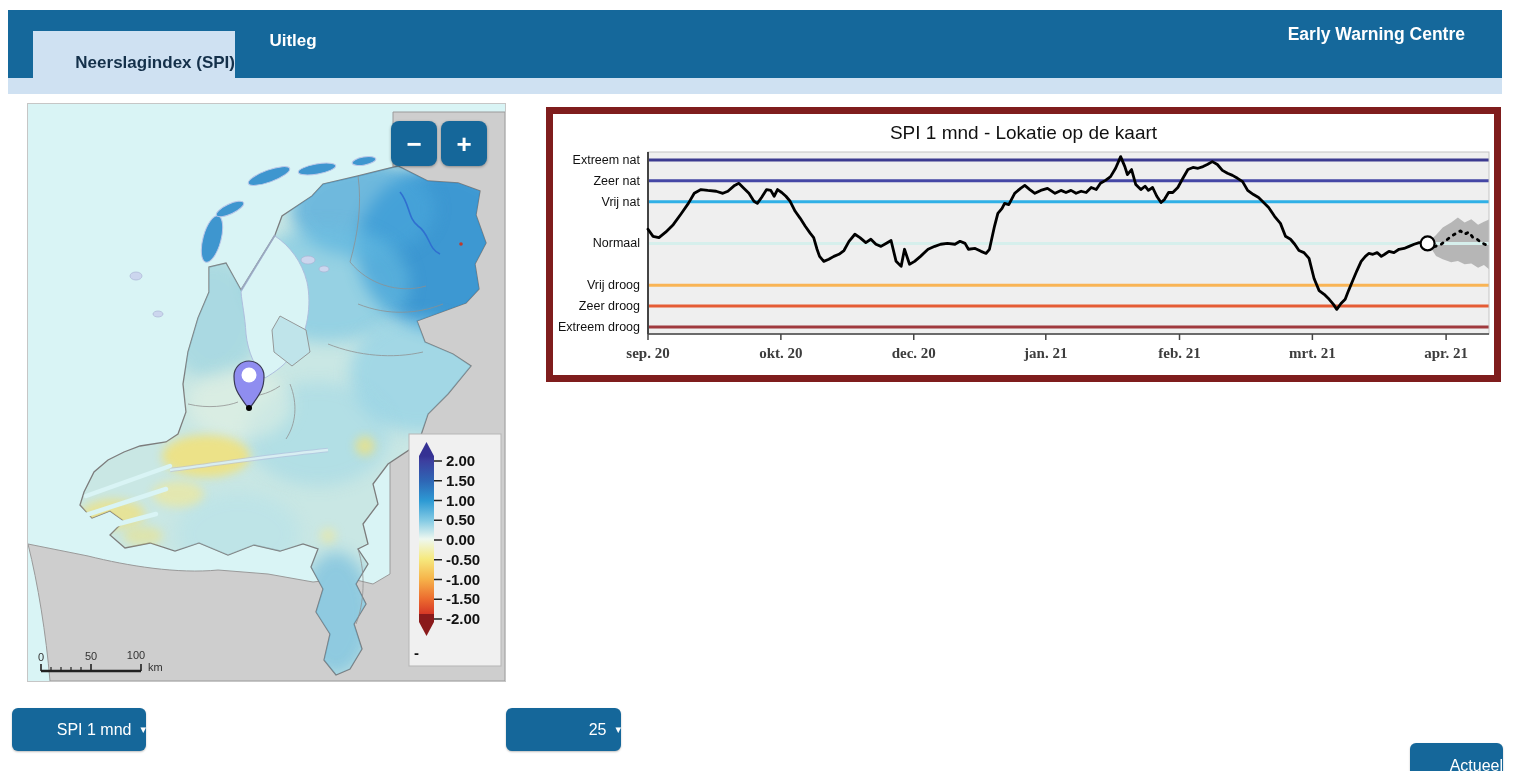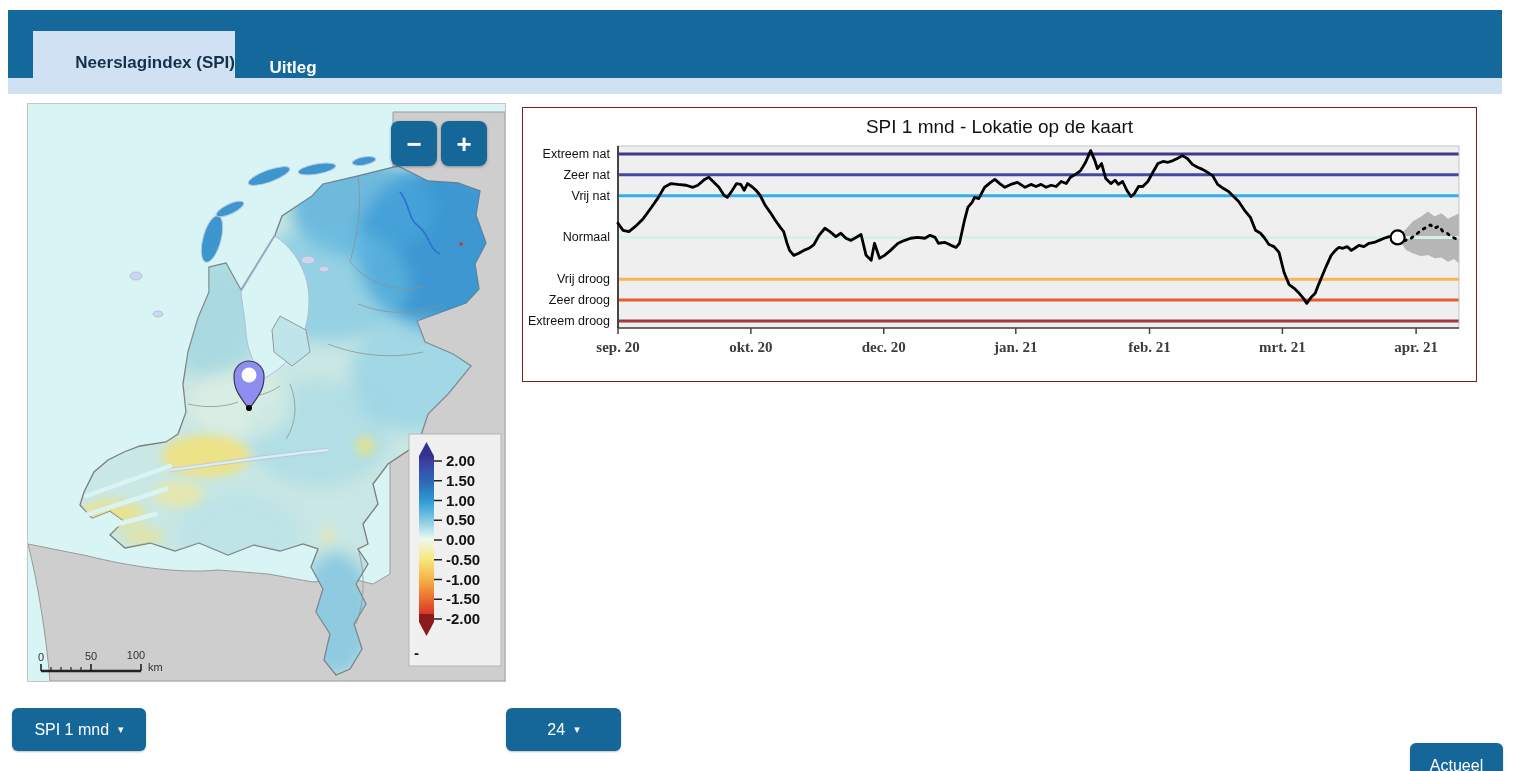--- a/index.html
+++ b/index.html
@@ -5,65 +5,68 @@
   * { margin:0; padding:0; box-sizing:border-box; }
   html,body { background:#fff; font-family:"Liberation Sans", sans-serif; }
   #stage { position:relative; width:1531px; height:771px; background:#fff; overflow:hidden; }
 
   
   .topbar { position:absolute; left:8px; top:10px; width:1494px; height:68px; background:#15689b; }
   .substrip { position:absolute; left:8px; top:78px; width:1494px; height:16px; background:#cfe1f2; }
   .tab-active { position:absolute; left:33px; top:31px; width:202px; height:63px; background:#cfe1f2;
                 display:flex; align-items:center; justify-content:flex-end; font-weight:bold; font-size:17px;
                 color:#14304a; cursor:pointer; z-index:3; }
-  .tab-plain { position:absolute; left:243px; top:31px; width:100px; height:47px; display:flex; align-items:flex-end;
+  .tab-plain { position:absolute; left:243px; top:31px; width:100px; height:47px; display:flex; align-items:flex-start;
                justify-content:center; color:#fff; font-weight:bold; font-size:17px; cursor:pointer; z-index:3; }
   .brand { position:absolute; right:66px; top:0; height:68px; display:flex; align-items:center;
            color:#fff; font-weight:bold; font-size:17.5px; }
 
   
   .map-panel { position:absolute; left:27px; top:103px; width:479px; height:579px; border:1px solid #c6c6c6; background:#d9f4f5; }
-  .chart-panel { position:absolute; left:522px; top:107px; width:955px; height:275px; border:1px solid #7f1d1d; background:#fff; }
+  .chart-panel { position:absolute; left:546px; top:107px; width:955px; height:275px; border:7px solid #7f1d1d; background:#fff; }
   .chart-title { position:absolute; left:0; top:8px; width:100%; text-align:center; font-size:19px; color:#111; }
 
   .ylab { font-family:"Liberation Sans", sans-serif; font-size:12.5px; fill:#111; }
   .xlab { font-family:"Liberation Serif", serif; font-weight:bold; font-size:15px; fill:#3d3d3d; }
 
   .maptext { font-family:"Liberation Sans", sans-serif; }
   .legend-num { font-weight:bold; font-size:15px; fill:#111; }
   .scale-num { font-size:11px; fill:#333; }
 
   
   .zoombtn { position:absolute; width:46px; height:45px; background:#15679a; color:#fff; border:none; border-radius:8px;
              font-size:26px; font-weight:bold; line-height:1; cursor:pointer; box-shadow:0 1px 3px rgba(0,0,0,.35); }
   .zoombtn.minus { left:363px; top:17px; }
   .zoombtn.plus  { left:413px; top:17px; }
 
   
   .ctl { position:absolute; top:708px; height:43px; background:#15679a; border:none; border-radius:6px; color:#fff;
-         font-family:"Liberation Sans", sans-serif; font-size:16px; cursor:pointer; box-shadow:0 1px 2px rgba(0,0,0,.25); }
+         font-family:"Liberation Sans", sans-serif; font-size:16px; cursor:pointer; box-shadow:0 1px 2px rgba(0,0,0,.25);text-align:right; }
   .ctl .caret { font-size:11px; margin-left:9px; vertical-align:2px; }
   #dd-index  { left:12px;  width:134px; }
   #dd-month  { left:322px; width:171px; }
   #dd-day    { left:506px; width:115px; }
   #dd-year   { left:633px; width:172px; }
   #btn-actueel { left:1410px; width:93px; height:45px;margin-top:35px; }
 </style>
 </head>
 <body>
 
 <div id="stage">
 
   <div class="topbar"></div>
   <div class="substrip"></div>
   <div class="tab-active">
     <span>Neerslagindex (SPI)</span>
   </div>
   <div class="tab-plain">
     <span>Uitleg</span>
+  </div>
+  <div class="brand">
+    <span>Early Warning Centre</span>
   </div>
 
   <div class="map-panel">
     <svg width="477" height="577" viewBox="0 0 477 577">
       <defs>
         <filter id="blur8" x="-60%" y="-60%" width="220%" height="220%">
             <feGaussianBlur stdDeviation="8"></feGaussianBlur>
           </filter>
         <filter id="blur5" x="-60%" y="-60%" width="220%" height="220%">
             <feGaussianBlur stdDeviation="5"></feGaussianBlur>
@@ -231,19 +234,19 @@
         <polyline points="95,115.22477064220185 100.04599999999999,122.3211009174312 105.93299999999999,123.57339449541284 112.661,118.1467889908257 120.23,110.63302752293579 127.799,100.19724770642202 135.368,89.3440366972477 141.255,79.3256880733945 147.983,75.56880733944953 154.71099999999998,76.40366972477065 163.12099999999998,77.23853211009174 169.849,79.3256880733945 174.89499999999998,77.23853211009174 181.623,71.39449541284404 185.82800000000003,69.30733944954129 190.03300000000002,73.4816513761468 195.92000000000002,79.3256880733945 200.966,87.25688073394497 204.32999999999998,89.3440366972477 208.535,83.5 213.58100000000002,75.56880733944953 217.786,76.40366972477065 221.15,82.24770642201835 224.514,75.56880733944953 228.719,78.4908256880734 232.924,82.24770642201835 237.129,87.25688073394497 242.175,97.27522935779817 247.221,104.37155963302753 252.267,112.30275229357798 257.313,119.39908256880734 260.677,123.57339449541284 264.04100000000005,135.26146788990826 266.56399999999996,142.35779816513764 270.769,147.36697247706422 275.815,145.2798165137615 280.861,142.35779816513764 285.90700000000004,140.2706422018349 290.953,136.51376146788994 295.99899999999997,127.33027522935781 301.886,120.23394495412846 306.932,123.57339449541284 312.81899999999996,128.58256880733944 317.865,125.24311926605506 322.91100000000006,130.25229357798167 327.957,132.3394495412844 333.003,129.41743119266056 338.049,126.49541284403672 343.095,147.36697247706422 348.141,152.37614678899087 351.505,135.26146788990826 356.55100000000004,150.28899082568807 361.597,147.36697247706422 367.484,142.35779816513764 375.053,135.26146788990826 381.781,132.3394495412844 387.668,130.25229357798167 394.396,129.41743119266056 401.965,130.25229357798167 407.011,127.33027522935781 412.057,129.41743119266056 415.42100000000005,135.26146788990826 422.149,134.42660550458717 428.036,137.348623853211 433.08200000000005,139.43577981651376 436.44599999999997,135.26146788990826 441.492,112.30275229357798 444.856,99.36238532110093 449.061,94.35321100917432 451.584,89.3440366972477 455.789,90.59633027522935 461.676,79.3256880733945 467.56299999999993,74.31651376146789 471.768,71.39449541284404 476.814,75.56880733944953 481.86,79.3256880733945 487.74700000000007,76.40366972477065 494.475,74.31651376146789 502.04400000000004,79.3256880733945 507.931,76.40366972477065 512.9770000000001,78.4908256880734 518.0229999999999,76.40366972477065 523.069,79.3256880733945 528.115,77.23853211009174 533.1610000000001,78.4908256880734 538.2070000000001,73.4816513761468 543.2529999999999,75.56880733944953 547.458,69.30733944954129 552.504,66.38532110091744 557.55,62.62844036697247 562.596,54.27981651376146 567.642,42.59174311926605 571.847,52.61009174311926 574.37,60.54128440366973 578.575,55.53211009174312 582.78,70.55963302752295 587.826,75.56880733944953 592.031,72.22935779816514 595.395,76.40366972477065 599.6,73.4816513761468 603.8050000000001,82.24770642201835 608.01,88.50917431192661 611.374,85.58715596330276 615.5790000000001,78.4908256880734 619.784,78.4908256880734 624.83,73.4816513761468 629.876,64.29816513761467 634.922,55.53211009174312 639.968,53.444954128440365 645.014,54.27981651376146 650.06,52.61009174311926 654.265,50.52293577981652 659.311,47.60091743119266 664.3570000000001,50.52293577981652 669.4029999999999,56.36697247706422 674.4490000000001,59.288990825688074 679.495,61.37614678899084 684.5409999999999,64.29816513761467 689.587,67.63761467889908 694.6329999999999,76.40366972477065 700.52,80.57798165137615 705.566,83.5 710.6120000000001,88.50917431192661 715.6579999999999,93.51834862385323 721.545,102.28440366972478 727.432,109.38073394495413 732.478,122.3211009174312 737.524,125.24311926605506 741.729,130.25229357798167 745.934,136.51376146788994 750.98,138.60091743119267 756.026,144.44495412844037 761.072,164.48165137614677 766.118,176.58715596330276 771.1640000000001,180.34403669724773 776.21,185.35321100917434 780.415,190.36238532110093 783.7790000000001,195.37155963302754 787.984,189.52752293577984 792.1890000000001,185.35321100917434 795.553,176.58715596330276 799.758,166.56880733944956 803.9630000000001,156.55045871559633 808.168,147.36697247706422 812.373,142.35779816513764 815.737,139.43577981651376 819.942,140.2706422018349 824.1469999999999,138.60091743119267 828.352,142.35779816513764 831.7159999999999,140.2706422018349 835.9209999999999,137.348623853211 840.967,138.60091743119267 846.013,135.26146788990826 851.0590000000001,134.42660550458717 856.105,132.3394495412844 861.151,130.25229357798167 866.197,128.58256880733944 871.243,128.58256880733944 874.607,129.41743119266056" fill="none" stroke="#000000" stroke-width="2.8" stroke-linejoin="round" stroke-linecap="round"></polyline>
         <polyline points="874.607,129.41743119266056 881.335,132.75688073394497 888.063,130.25229357798167 893.109,126.49541284403672 898.155,122.3211009174312 903.2009999999999,119.39908256880734 907.406,116.89449541284404 911.6109999999999,120.23394495412846 915.8159999999999,118.1467889908257 920.021,123.57339449541284 924.2259999999999,125.24311926605506 927.59,128.1651376146789 931.795,130.25229357798167 936,132.3394495412844" fill="none" stroke="#000000" stroke-width="2.8" stroke-linejoin="round" stroke-linecap="round" stroke-dasharray="2 5.5"></polyline>
         <circle cx="874.607" cy="129.41743119266056" r="7" fill="#fff" stroke="#000" stroke-width="2.2"></circle>
       </svg>
   </div>
 
   <button class="ctl" id="dd-index">
     <span>SPI 1 mnd</span><span class="caret">▾</span>
   </button>
   <button class="ctl" id="dd-day">
-    <span>24</span><span class="caret">▾</span>
+    <span>25</span><span class="caret">▾</span>
   </button>
   <button class="ctl" id="btn-actueel">
     <span>Actueel</span>
   </button>
 
 </div>
 
 </body></html>

